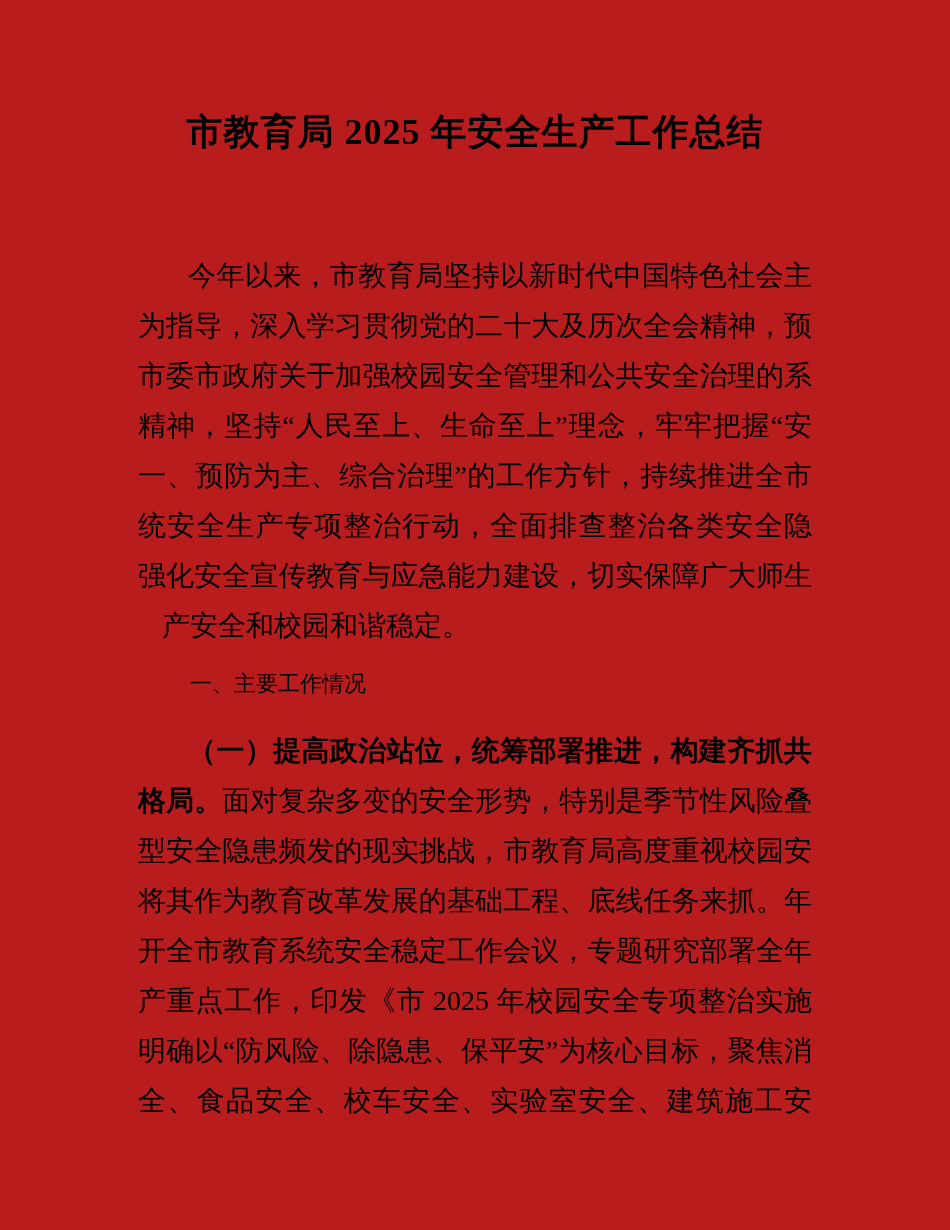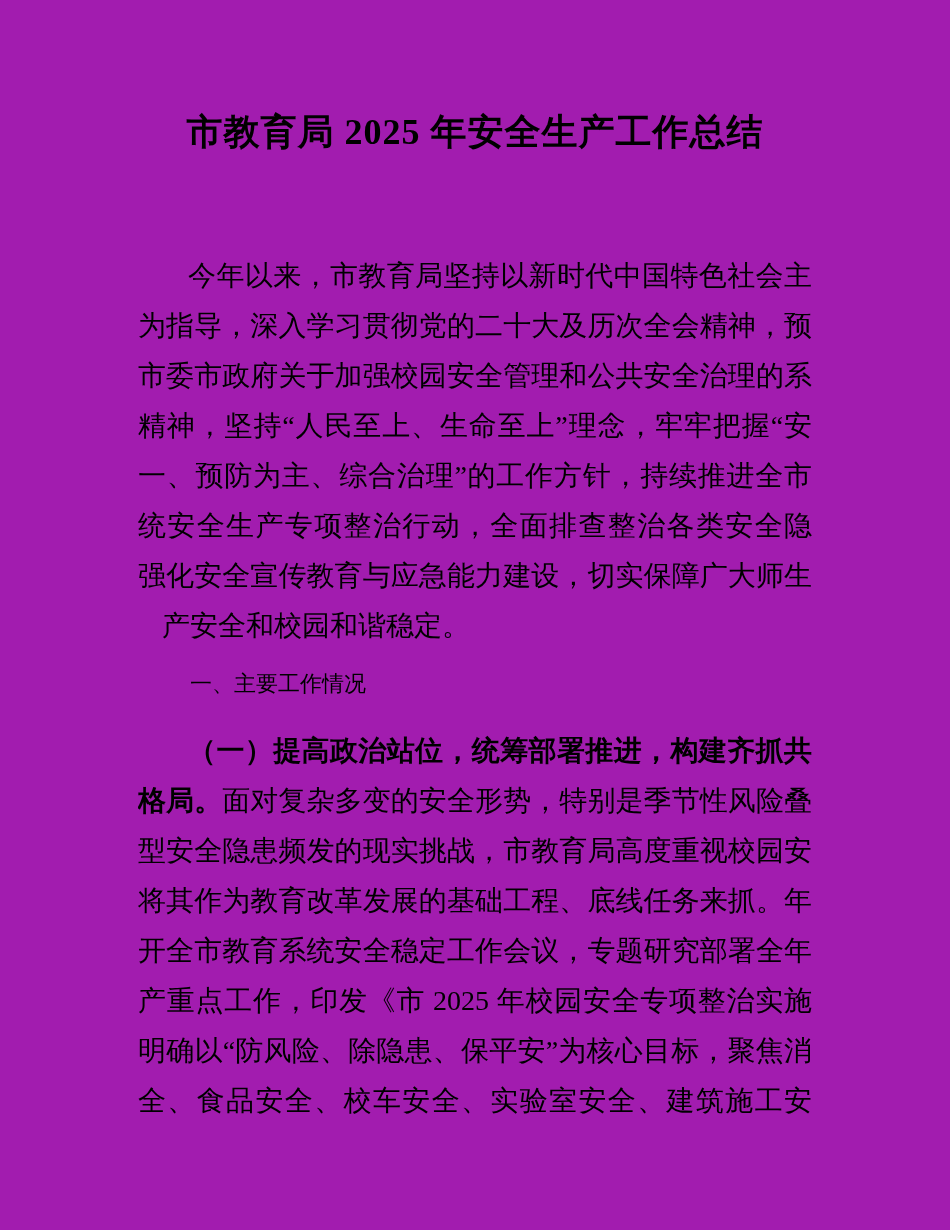--- a/index.html
+++ b/index.html
@@ -1,21 +1,21 @@
 <!DOCTYPE html>
 <html><head>
 <meta charset="utf-8">
 <style>
   * { margin: 0; padding: 0; box-sizing: border-box; }
   html, body { background: #ffffff; }
   .page {
     position: relative;
     width: 950px;
     height: 1230px;
-    background: #a21caf;
+    background: #b91c1c;
     color: #000000;
     overflow: hidden;
     margin: 0 auto;
     font-family: "Liberation Serif", "DejaVu Serif", serif;
   }
   .content {
     position: absolute;
     left: 138px;
     top: 0;
     width: 674px;

